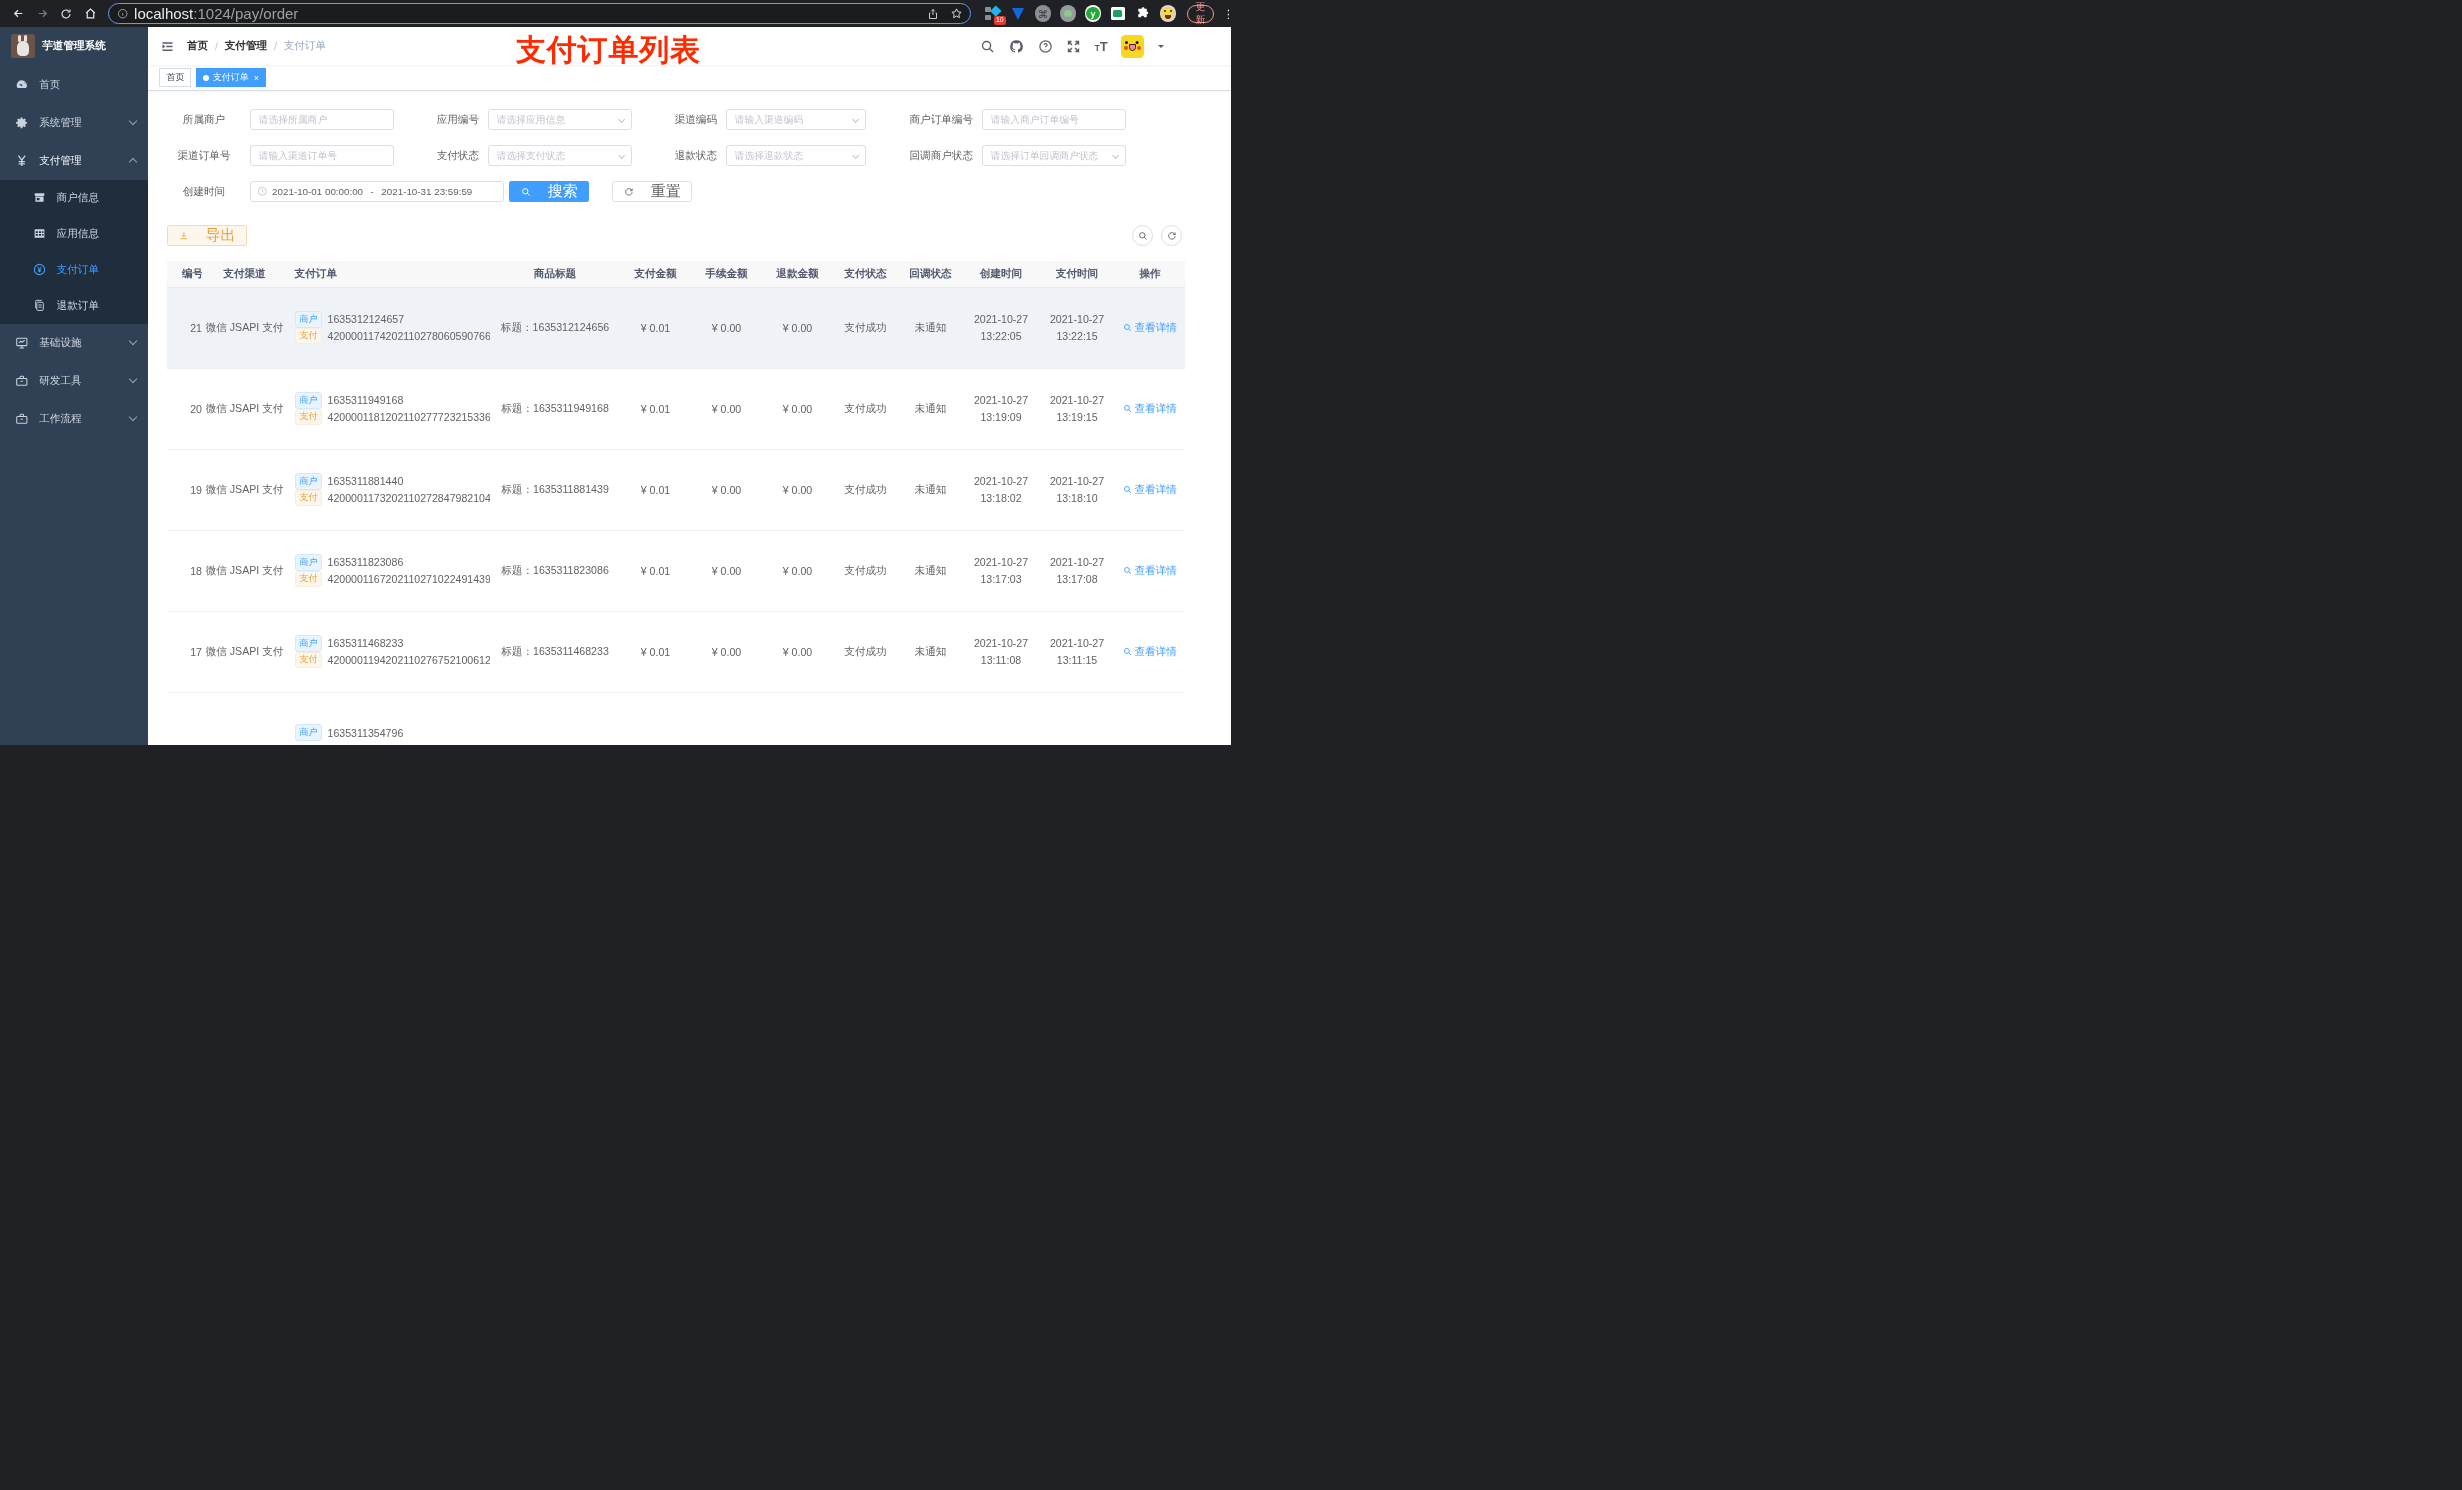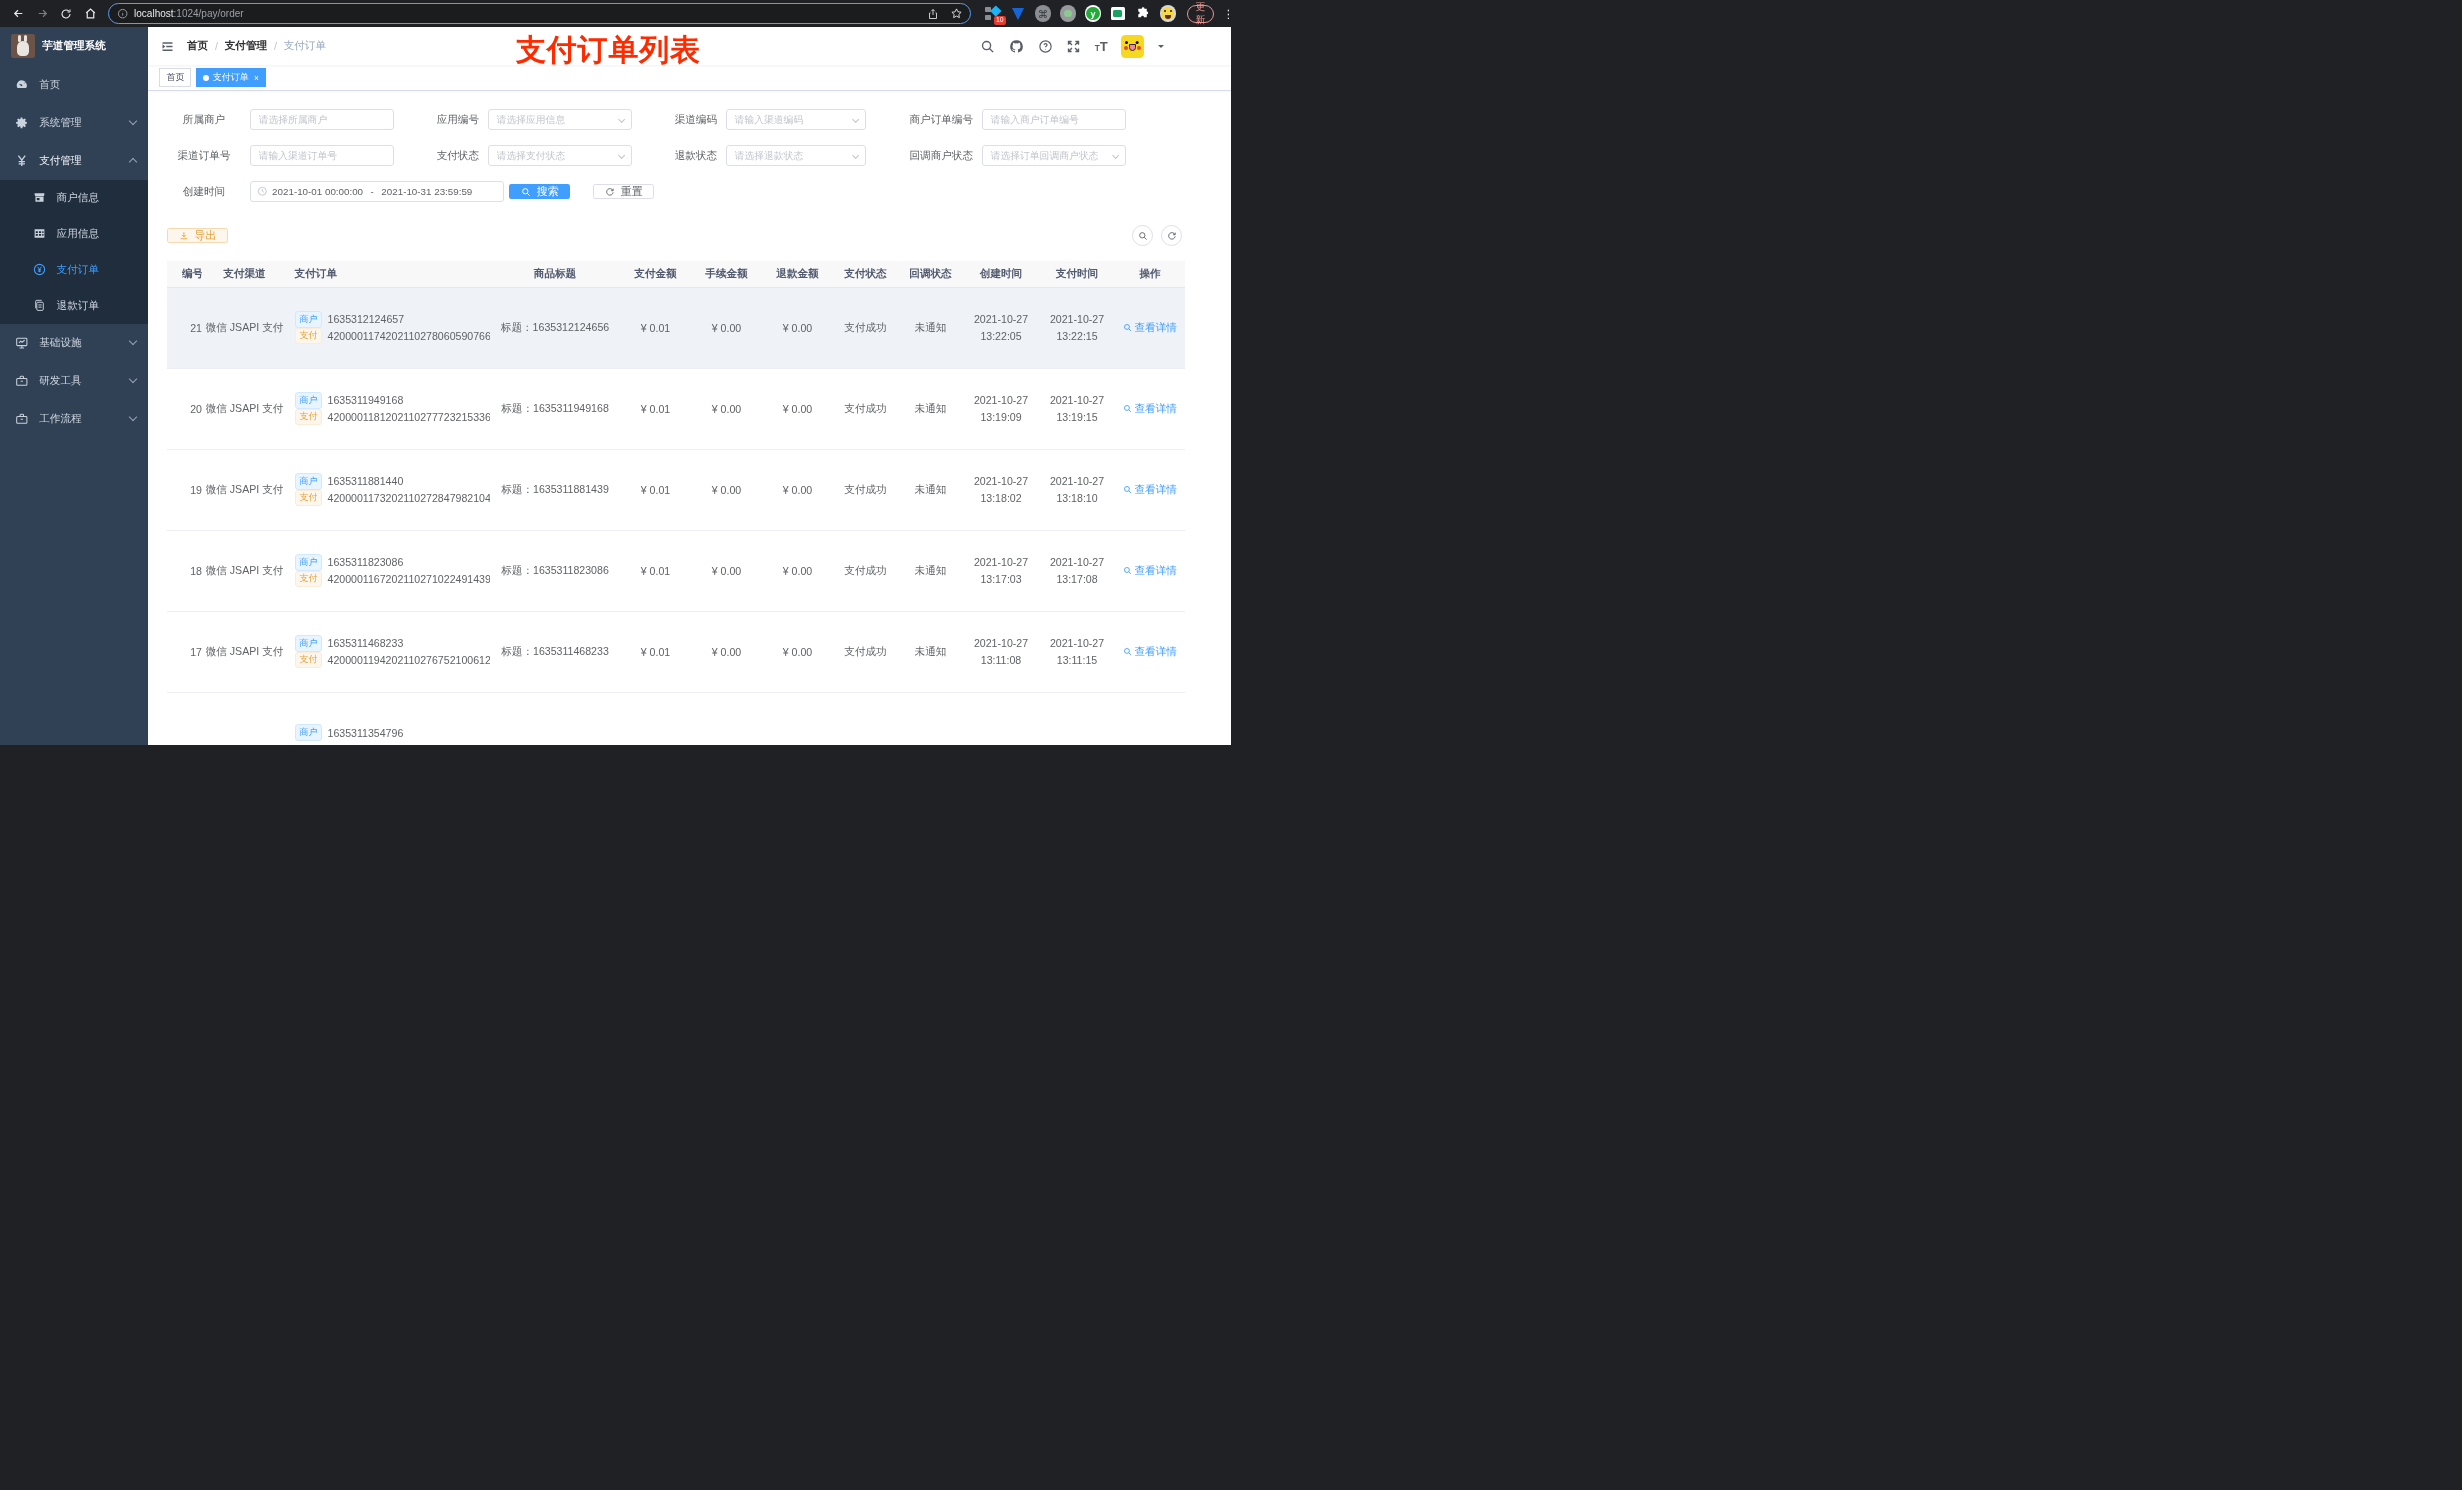--- a/index.html
+++ b/index.html
@@ -6,21 +6,21 @@
   html,body { width:1231px; height:745px; overflow:hidden; background:#202124;
     font-family:"Liberation Sans","DejaVu Sans",sans-serif; }
 
   
   .browser-bar { height:27px; background:#202124; display:flex; align-items:center; padding:0 7.6px; gap:3px; }
   .nav-ic { width:21px; height:21px; display:flex; align-items:center; justify-content:center;
     color:#e8eaed; font-size:12px; border-radius:50%; flex:0 0 auto; }
   .nav-ic.dis { color:#7a7d81; }
   .url-pill { height:21px; flex:0 0 863px; margin-left:4.5px; background:#1b1c1e; border:1.5px solid #5b9cf8;
     border-radius:10.6px; display:flex; align-items:center; padding:0 7.6px; gap:6px; }
-  .url-text { font-size:10px; color:#9aa0a6; white-space:nowrap; flex:1; }
+  .url-text { font-size:15px; color:#9aa0a6; white-space:nowrap; flex:1; }
   .url-text b { color:#e8eaed; font-weight:normal; }
   .pill-right { display:flex; align-items:center; gap:10.6px; color:#dadce0; }
   .ext-row { display:flex; align-items:center; gap:8.3px; margin-left:10.6px; }
   .ext { width:16.7px; height:16.7px; position:relative; display:flex; align-items:center; justify-content:center; flex:0 0 auto; }
   .ext-badge { position:absolute; bottom:-3px; right:-4.5px; background:#e33b2e; color:#fff; font-size:6.8px;
     padding:0.8px 2.3px; border-radius:2.3px; line-height:1; }
   .sq1 { position:absolute; left:0.8px; top:1.5px; width:5.3px; height:5.3px; background:#8b8e92; border-radius:0.8px; }
   .sq2 { position:absolute; left:0.8px; bottom:1.5px; width:5.3px; height:5.3px; background:#8b8e92; border-radius:0.8px; }
   .diam { position:absolute; right:1.5px; top:1.5px; width:7.6px; height:7.6px; background:#19b5f6; transform:rotate(45deg); }
   .gem { width:0; height:0; border-left:6px solid transparent; border-right:6px solid transparent; border-top:12px solid #1565d8; }
@@ -95,21 +95,21 @@
   .f-control { position:relative; }
   .f-input { height:21px; border:0.8px solid #dcdfe6; border-radius:3px; padding:0 7.6px; font-size:9.8px; color:#606266;
     width:144px; background:#fff; outline:none; font-family:inherit; }
   .f-input::placeholder { color:#c0c4cc; }
   .sel .f-input { padding-right:19.7px; }
   .sel-arrow { position:absolute; right:7.6px; top:7.6px; width:5.3px; height:5.3px; border-right:1px solid #c0c4cc; border-bottom:1px solid #c0c4cc; transform:rotate(45deg); pointer-events:none; }
   .w185 .f-input { width:140px; }
   .date-range { width:254px; height:21px; border:0.8px solid #dcdfe6; border-radius:3px; display:flex; align-items:center; padding:0 6px; gap:4.5px; font-size:9.8px; color:#606266; background:#fff; cursor:text; }
   .date-range .dsep { color:#606266; padding:0 3px; }
   .clock-ic { width:10.6px; height:10.6px; color:#c0c4cc; flex:0 0 auto; }
-  .btn { height:15px; border-radius:2.3px; font-size:11px; display:inline-flex; align-items:center; justify-content:center; gap:6px; cursor:pointer; border:0.8px solid transparent; padding:0 10.6px; font-family:inherit; }
+  .btn { height:21px; border-radius:2.3px; font-size:15px; display:inline-flex; align-items:center; justify-content:center; gap:17px; cursor:pointer; border:0.8px solid transparent; padding:0 10.6px; font-family:inherit; }
   .btn-primary { background:#409eff; color:#fff; margin-left:5.3px; }
   .btn-plain { background:#fff; border-color:#dcdfe6; color:#606266; margin-left:23px; }
   .btn-warn { background:#fdf6ec; border-color:#f5dab1; color:#e6a23c; }
   .bic { width:9.8px; height:9.8px; }
 
   
   .tool-row { display:flex; align-items:center; margin-top:23px; padding-right:49px; }
   .tool-right { margin-left:auto; display:flex; gap:7.6px; }
   .circle-btn { width:21px; height:21px; border-radius:50%; border:0.8px solid #dcdfe6; background:#fff; display:flex; align-items:center; justify-content:center; color:#5a5e66; cursor:pointer; }
   .circle-btn .bic { width:9.8px; height:9.8px; }

